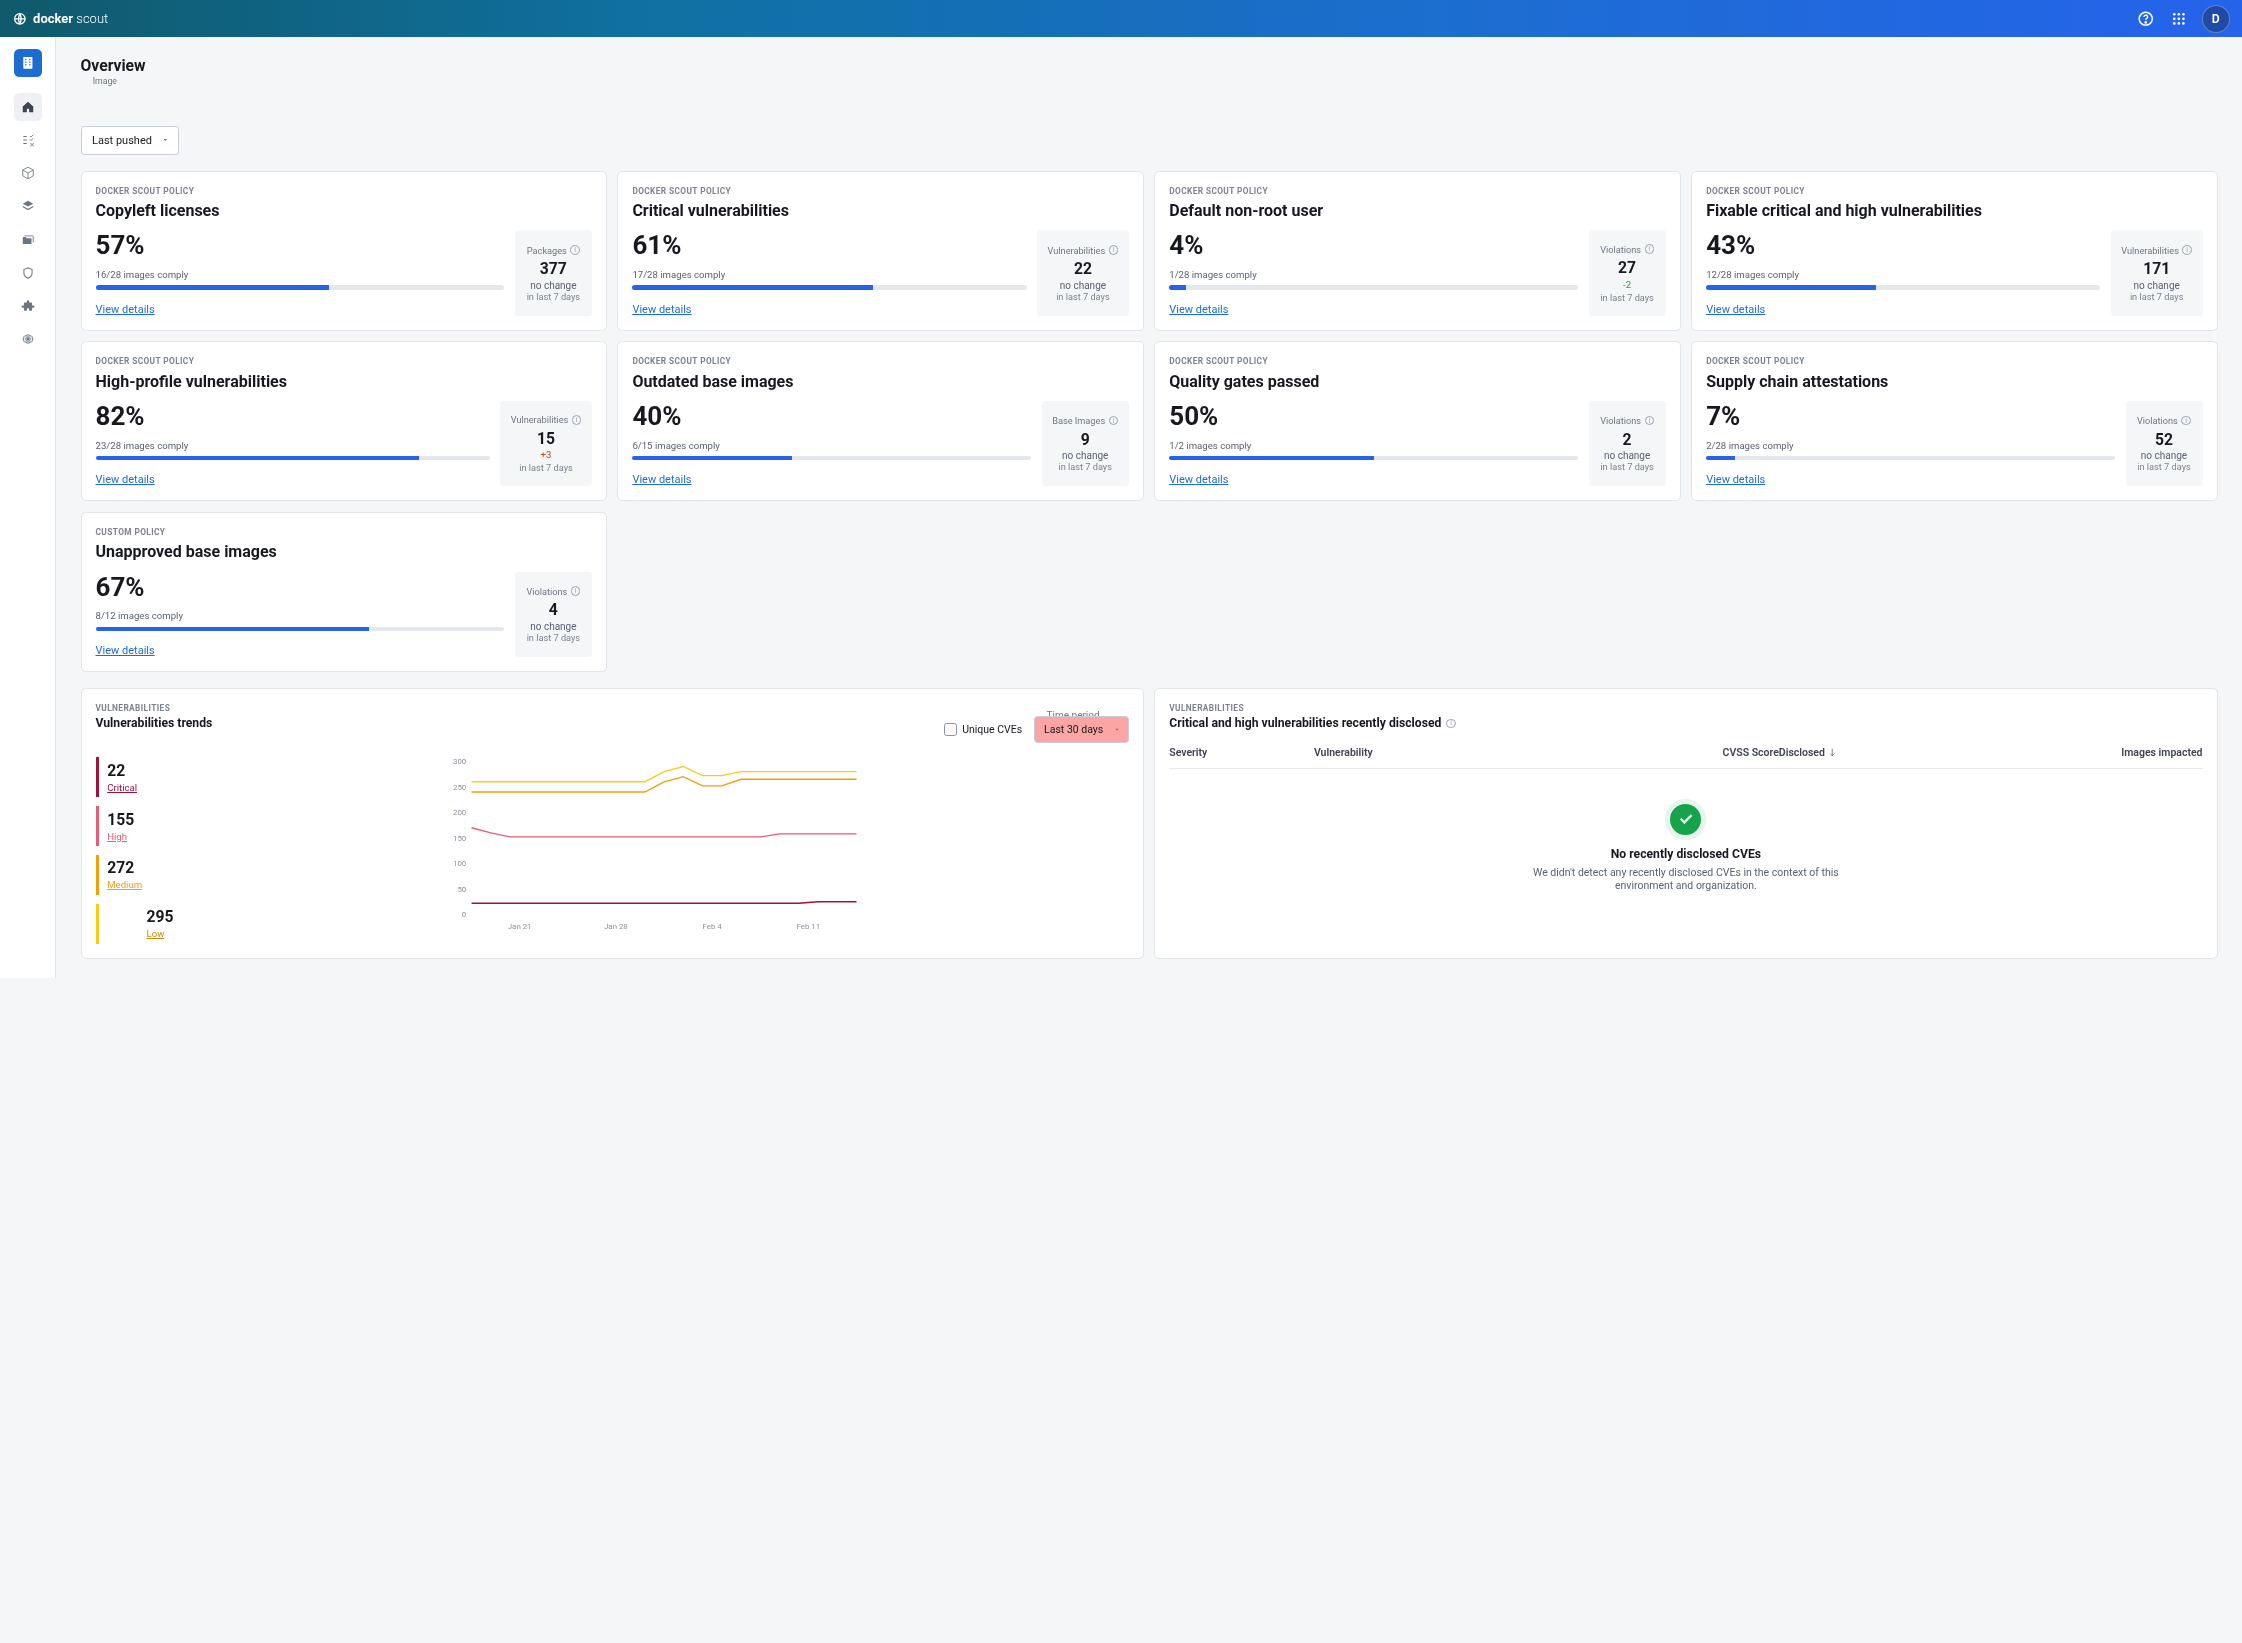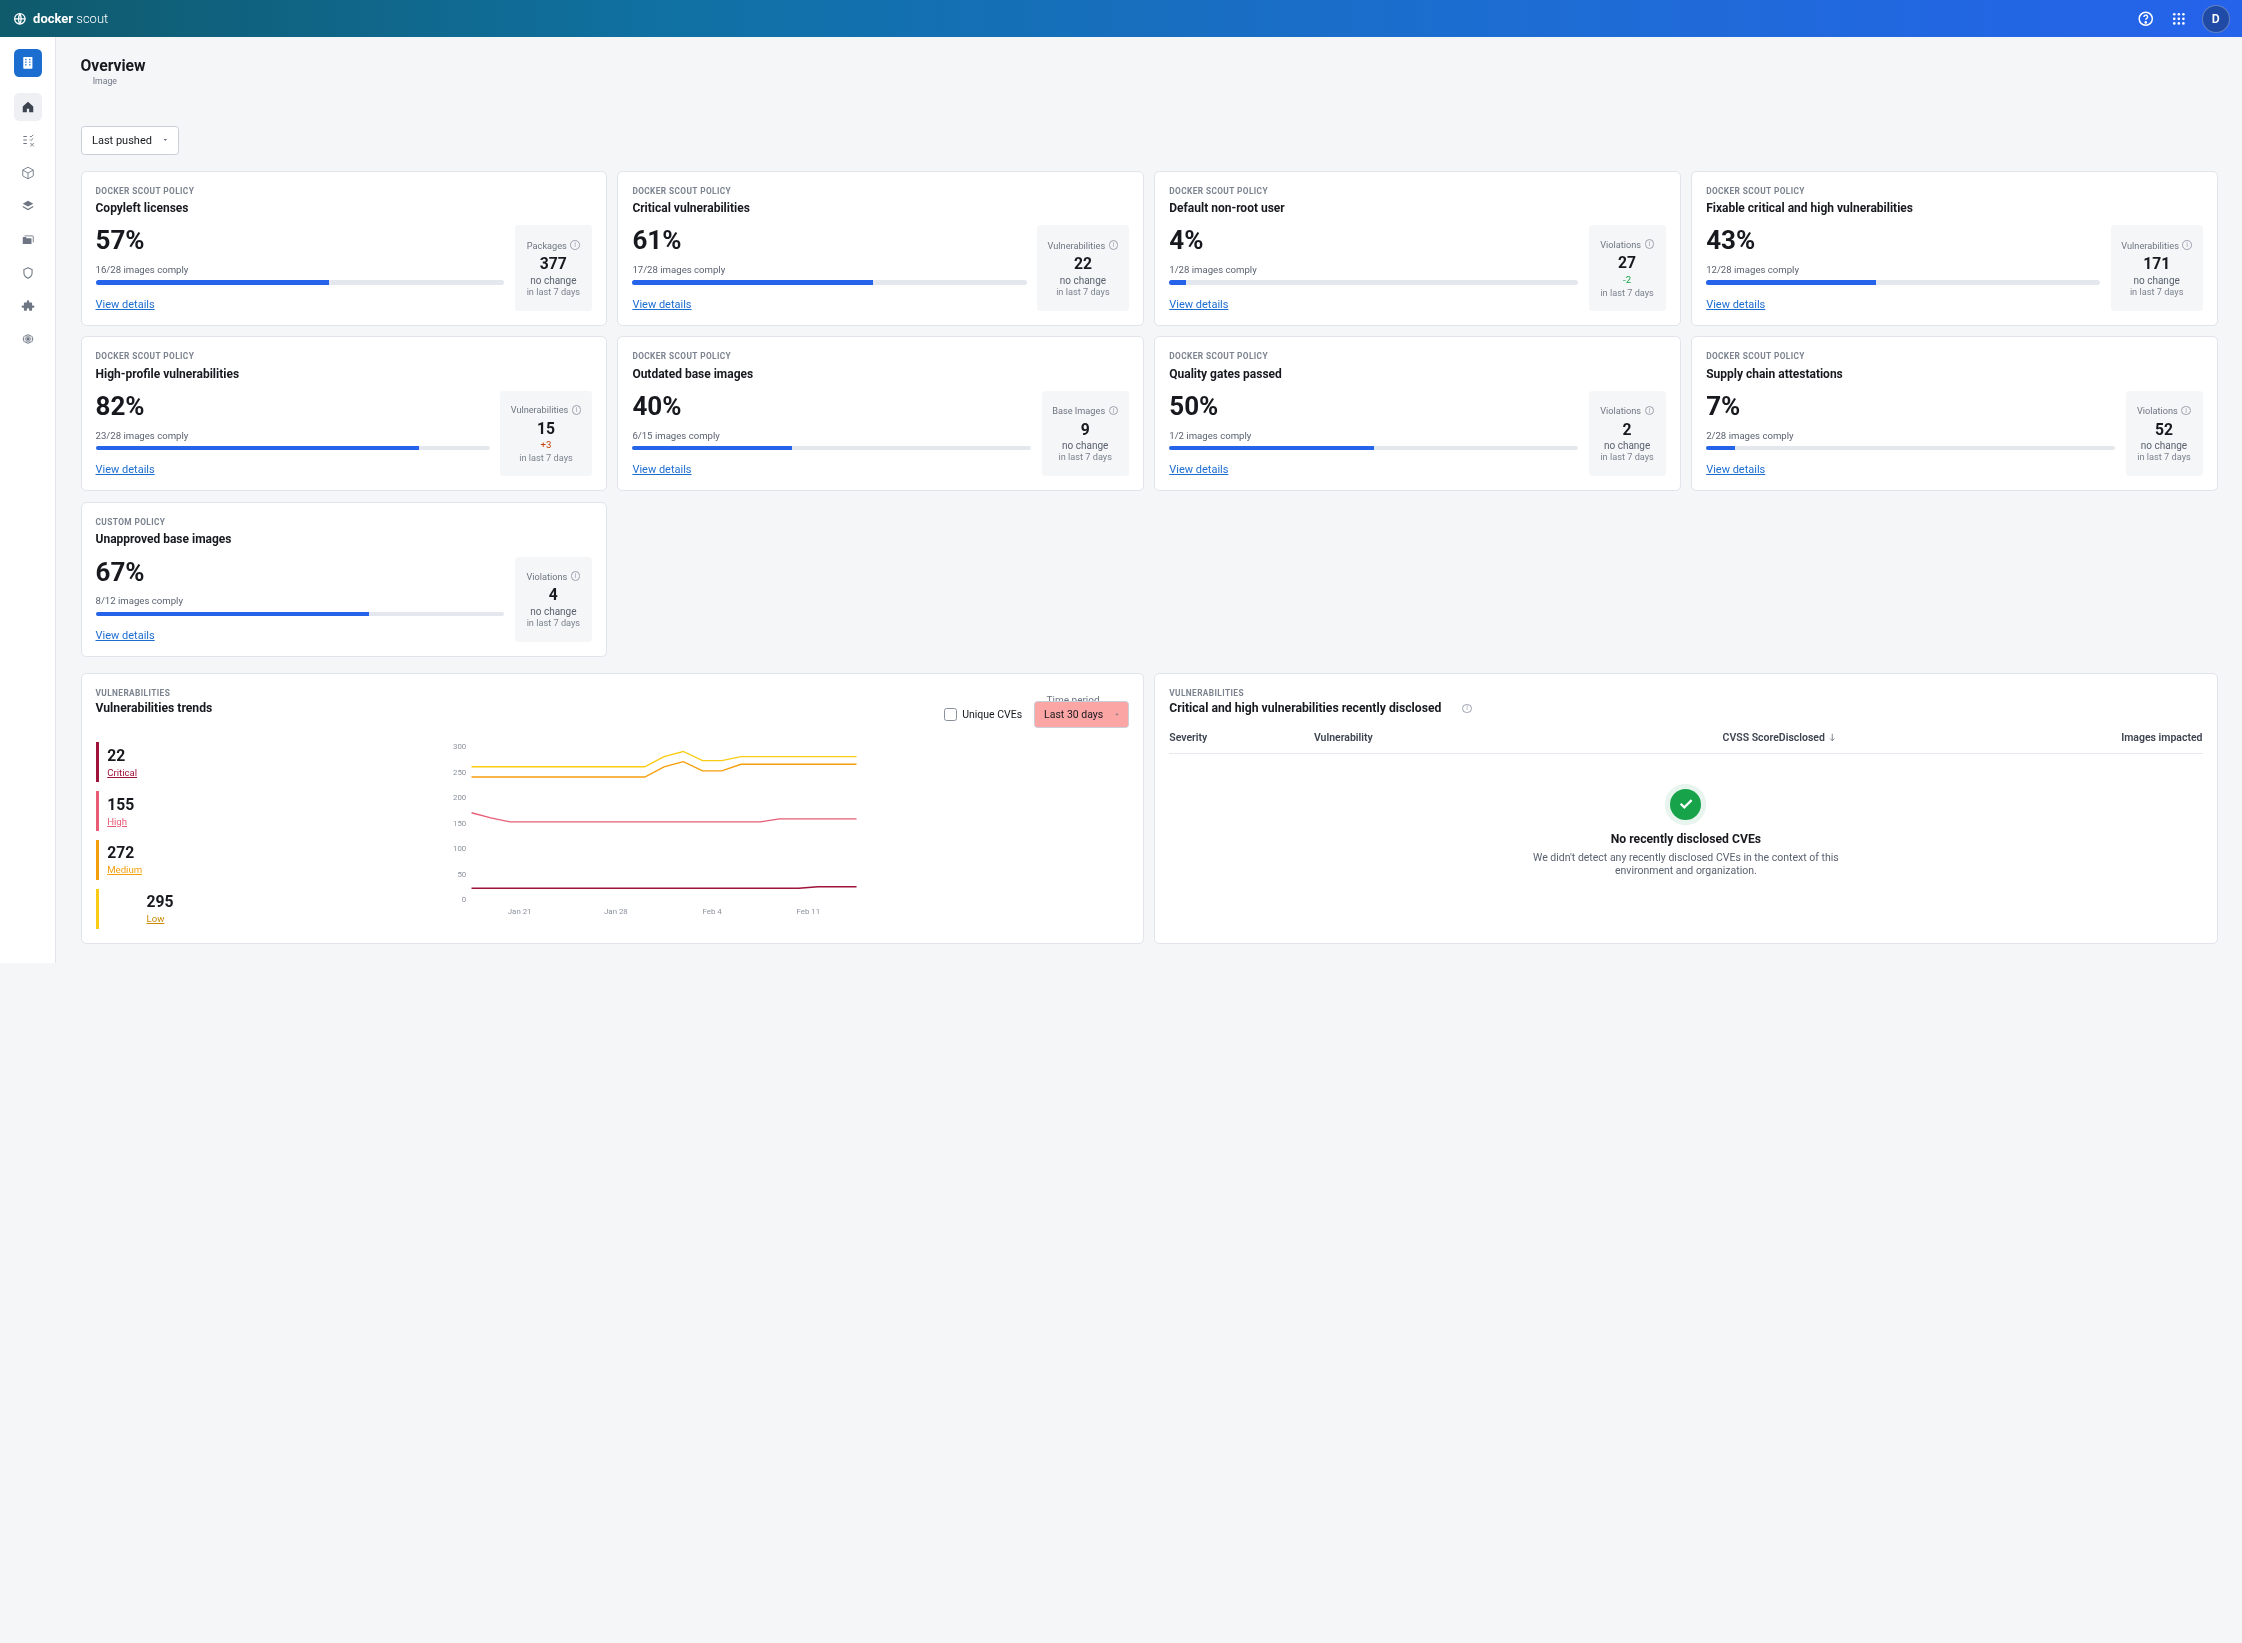--- a/index.html
+++ b/index.html
@@ -18,21 +18,21 @@
 .main { flex: 1; padding: 19px 24.5px; }
 h1 { font-size: 15.7px; font-weight: 700; margin-bottom: 7px; }
 .subtitle { color: #5a6270; font-size: 11.4px; margin-bottom: 12.2px; }
 .image-select { position: relative; display: inline-block; margin-bottom: 15.7px; }
 .image-select .label { position: absolute; top: -6.1px; left: 8.7px; background: #f5f6f8; font-size: 8.7px; color: #6e7683; padding: 0 3.5px; }
 .image-select .select { border: 0.9px solid #c9cfd8; border-radius: 3.5px; padding: 7px 26px 7px 10.5px; font-size: 11px; background: #fff; cursor: pointer; position: relative; min-width: 96px; margin-top: 44px; }
 .image-select .caret { position: absolute; right: 8.7px; top: 50%; transform: translateY(-50%); }
 .cards { display: grid; grid-template-columns: repeat(4, 1fr); gap: 10.5px; margin-bottom: 15.7px; }
 .card { background: #fff; border: 0.9px solid #e1e4ea; border-radius: 5.2px; padding: 14px; }
 .card-eyebrow { font-size: 8.3px; letter-spacing: 0.4px; font-weight: 700; color: #7b838f; text-transform: uppercase; margin-bottom: 5.2px; }
-.card-title { font-size: 12px; font-weight: 700; margin-bottom: 10.5px; }
+.card-title { font-size: 16px; font-weight: 700; margin-bottom: 10.5px; }
 .card-body { display: flex; gap: 10.5px; align-items: stretch; }
 .card-left { flex: 1; }
 .pct { font-size: 26px; font-weight: 700; margin-bottom: 8.7px; }
 .comply { font-size: 9.6px; color: #5a6270; margin-bottom: 5.2px; }
 .pbar { height: 4.4px; background: #e4e7ed; border-radius: 2.6px; overflow: hidden; margin-bottom: 12.2px; }
 .pbar-fill { height: 100%; background: #2563eb; }
 .viewlink { font-size: 11px; color: #1c6dd0; text-decoration: underline; cursor: pointer; }
 .card-right { background: #f5f6f8; border-radius: 3.5px; padding: 8.7px 10.5px; min-width: 77px; text-align: center; display: flex; flex-direction: column; justify-content: center; }
 .metric-label { font-size: 9.2px; color: #6e7683; display: flex; align-items: center; justify-content: center; gap: 3.5px; margin-bottom: 3.5px; }
 .metric-value { font-size: 15.7px; font-weight: 700; margin-bottom: 1.7px; }
@@ -417,21 +417,21 @@
                 <path d="M30 40 L52 40 L74 40 L96 40 L118 40 L140 40 L162 40 L184 40 L206 40 L228 40 L250 28.333333333333314 L272 22.5 L294 33 L316 33 L338 25.416666666666686 L360 25.416666666666686 L382 25.416666666666686 L404 25.416666666666686 L426 25.416666666666686 L448 25.416666666666686 L470 25.416666666666686 " fill="none" stroke="#f59e0b" stroke-width="1.6"></path>
                 <path d="M30 80.83333333333334 L52 86.66666666666667 L74 91.33333333333333 L96 91.33333333333333 L118 91.33333333333333 L140 91.33333333333333 L162 91.33333333333333 L184 91.33333333333333 L206 91.33333333333333 L228 91.33333333333333 L250 91.33333333333333 L272 91.33333333333333 L294 91.33333333333333 L316 91.33333333333333 L338 91.33333333333333 L360 91.33333333333333 L382 87.83333333333334 L404 87.83333333333334 L426 87.83333333333334 L448 87.83333333333334 L470 87.83333333333334 " fill="none" stroke="#e85d75" stroke-width="1.6"></path>
                 <path d="M30 167.16666666666666 L52 167.16666666666666 L74 167.16666666666666 L96 167.16666666666666 L118 167.16666666666666 L140 167.16666666666666 L162 167.16666666666666 L184 167.16666666666666 L206 167.16666666666666 L228 167.16666666666666 L250 167.16666666666666 L272 167.16666666666666 L294 167.16666666666666 L316 167.16666666666666 L338 167.16666666666666 L360 167.16666666666666 L382 167.16666666666666 L404 167.16666666666666 L426 165.41666666666666 L448 165.41666666666666 L470 165.41666666666666 " fill="none" stroke="#9f1239" stroke-width="1.6"></path>
               </svg>
           </div>
         </div>
       </div>
 
       <div class="panel">
         <div class="panel-eyebrow">VULNERABILITIES</div>
-        <div style="display:flex; align-items:center; gap:21px;">
+        <div style="display:flex; align-items:center; gap:5px;">
           <div class="panel-title">Critical and high vulnerabilities recently disclosed</div>
           <span class="info-icon">i</span>
         </div>
         <div class="table-header">
           <div class="th-sev">Severity</div>
           <div class="th-vuln">Vulnerability</div>
           <div class="th-cvss">CVSS Score</div>
           <div class="th-disc">
               <span>Disclosed</span>
               <svg width="10.5" height="10.5" viewBox="0 0 24 24" fill="none" stroke="#6e7683" stroke-width="2">

